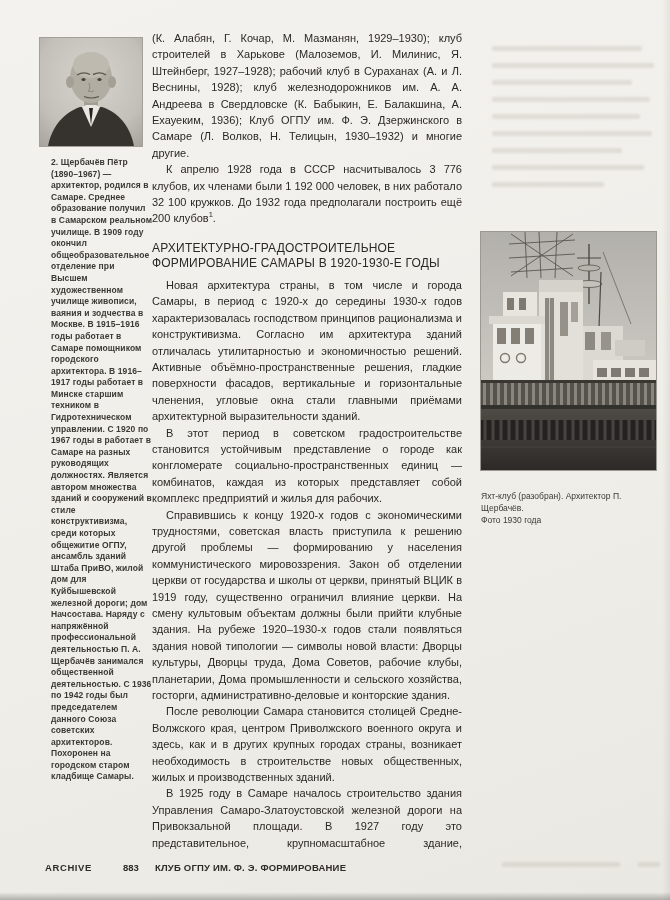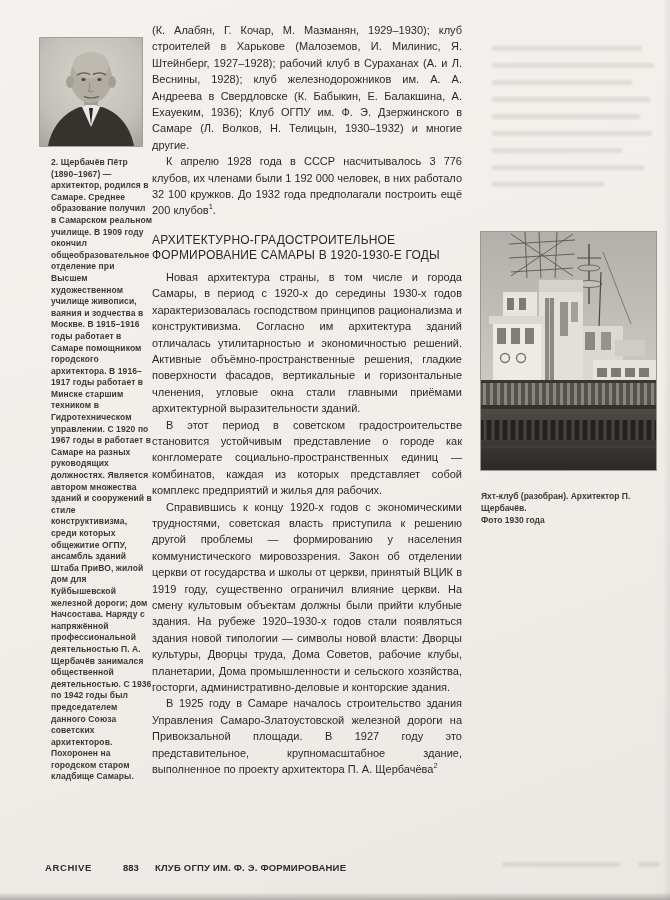--- a/index.html
+++ b/index.html
@@ -24,39 +24,39 @@
     outline:1px solid #a3a099;
   }
   .portrait svg{display:block;}
   .portrait-caption{
     position:absolute;left:51px;top:157px;width:102px;
     font-size:8.5px;font-weight:bold;line-height:11.6px;color:#3b3934;
     letter-spacing:0.1px;
   }
   
   .main-col{
-    position:absolute;left:152px;top:22px;width:310px;max-height:822px;overflow:hidden;
+    position:absolute;left:152px;top:30px;width:310px;max-height:822px;overflow:hidden;
     font-size:11px;line-height:16.4px;text-align:justify;color:#2b2926;
   }
   .main-col p{margin:0;}
   .main-col p.indent{text-indent:14px;}
   .section-heading{
     font-size:12px;font-weight:normal;line-height:15.5px;
     margin:14px 0 5px 0;text-align:left;letter-spacing:0.2px;
   }
   sup.fn{font-size:7.5px;line-height:0;vertical-align:super;}
   
   .figure-photo{
     position:absolute;left:481px;top:232px;width:175px;height:238px;
     outline:1px solid #9b9892;
   }
   .figure-photo svg{display:block;}
   .figure-caption{
     position:absolute;left:481px;top:490px;width:180px;
-    font-size:8.5px;font-weight:bold;line-height:12px;color:#3b3934;
+    font-size:8.5px;font-weight:normal;line-height:12px;color:#3b3934;
   }
   
   .ghost{position:absolute;background:rgba(175,171,162,0.28);filter:blur(1px);height:5px;border-radius:2px;}
   
   .footer{position:absolute;left:0;top:862px;width:578px;height:14px;font-size:9.5px;font-weight:bold;color:#2e2c29;}
   .footer .archive{position:absolute;left:45px;letter-spacing:0.6px;}
   .footer .pagenum{position:absolute;left:123px;}
   .footer .running{position:absolute;left:155px;letter-spacing:0.2px;}
 </style>
 </head>
@@ -103,20 +103,21 @@
 
 <div class="portrait-caption">2. Щербачёв Пётр (1890–1967) — архитектор, родился в Самаре. Среднее образование получил в Самарском реальном училище. В 1909 году окончил общеобразовательное отделение при Высшем художественном училище живописи, ваяния и зодчества в Москве. В 1915–1916 годы работает в Самаре помощником городского архитектора. В 1916–1917 годы работает в Минске старшим техником в Гидротехническом управлении. С 1920 по 1967 годы в работает в Самаре на разных руководящих должностях. Является автором множества зданий и сооружений в стиле конструктивизма, среди которых общежитие ОГПУ, ансамбль зданий Штаба ПриВО, жилой дом для Куйбышевской железной дороги; дом Начсостава. Наряду с напряжённой профессиональной деятельностью П. А. Щербачёв занимался общественной деятельностью. С 1936 по 1942 годы был председателем данного Союза советских архитекторов. Похоронен на городском старом кладбище Самары.</div>
 
 <div class="main-col">
   <p>(К. Алабян, Г. Кочар, М. Мазманян, 1929–1930); клуб строителей в Харькове (Малоземов, И. Милинис, Я. Штейнберг, 1927–1928); рабочий клуб в Сураханах (А. и Л. Веснины, 1928); клуб железнодорожников им. А. А. Андреева в Свердловске (К. Бабыкин, Е. Балакшина, А. Ехауеким, 1936); Клуб ОГПУ им. Ф. Э. Дзержинского в Самаре (Л. Волков, Н. Телицын, 1930–1932) и многие другие.</p>
   <p class="indent"><span>К апрелю 1928 года в СССР насчитывалось 3&nbsp;776 клубов, их членами были 1&nbsp;192&nbsp;000 человек, в них работало 32&nbsp;100 кружков. До 1932 года предполагали построить ещё 200 клубов</span><sup class="fn">1</sup><span>.</span></p>
   <h2 class="section-heading">АРХИТЕКТУРНО-ГРАДОСТРОИТЕЛЬНОЕ ФОРМИРОВАНИЕ САМАРЫ В 1920-1930-Е ГОДЫ</h2>
   <p class="indent">Новая архитектура страны, в том числе и города Самары, в период с 1920-х до середины 1930-х годов характеризовалась господством принципов рационализма и конструктивизма. Согласно им архитектура зданий отличалась утилитарностью и экономичностью решений. Активные объёмно-пространственные решения, гладкие поверхности фасадов, вертикальные и горизонтальные членения, угловые окна стали главными приёмами архитектурной выразительности зданий.</p>
   <p class="indent">В этот период в советском градостроительстве становится устойчивым представление о городе как конгломерате социально-пространственных единиц — комбинатов, каждая из которых представляет собой комплекс предприятий и жилья для рабочих.</p>
   <p class="indent">Справившись к концу 1920-х годов с экономическими трудностями, советская власть приступила к решению другой проблемы — формированию у населения коммунистического мировоззрения. Закон об отделении церкви от государства и школы от церкви, принятый ВЦИК в 1919 году, существенно ограничил влияние церкви. На смену культовым объектам должны были прийти клубные здания. На рубеже 1920–1930-х годов стали появляться здания новой типологии — символы новой власти: Дворцы культуры, Дворцы труда, Дома Советов, рабочие клубы, планетарии, Дома промышленности и сельского хозяйства, госторги, административно-деловые и конторские здания.</p>
+  <p class="indent">После революции Самара становится столицей Средне-Волжского края, центром Приволжского военного округа и здесь, как и в других крупных городах страны, возникает необходимость в строительстве новых общественных, жилых и производственных зданий.</p>
   <p class="indent"><span>В 1925 году в Самаре началось строительство здания Управления Самаро-Златоустовской железной дороги на Привокзальной площади. В 1927 году это представительное, крупномасштабное здание, выполненное по проекту архитектора П. А. Щербачёва</span><sup class="fn">2</sup></p>
 </div>
 
 <div class="figure-photo">
   <svg width="175" height="238" viewBox="0 0 175 238">
     <defs>
       <linearGradient id="sky" x1="0" y1="0" x2="0" y2="1">
         <stop offset="0%" stop-color="#b2b0ab"></stop>
         <stop offset="100%" stop-color="#cfccc6"></stop>
       </linearGradient>

